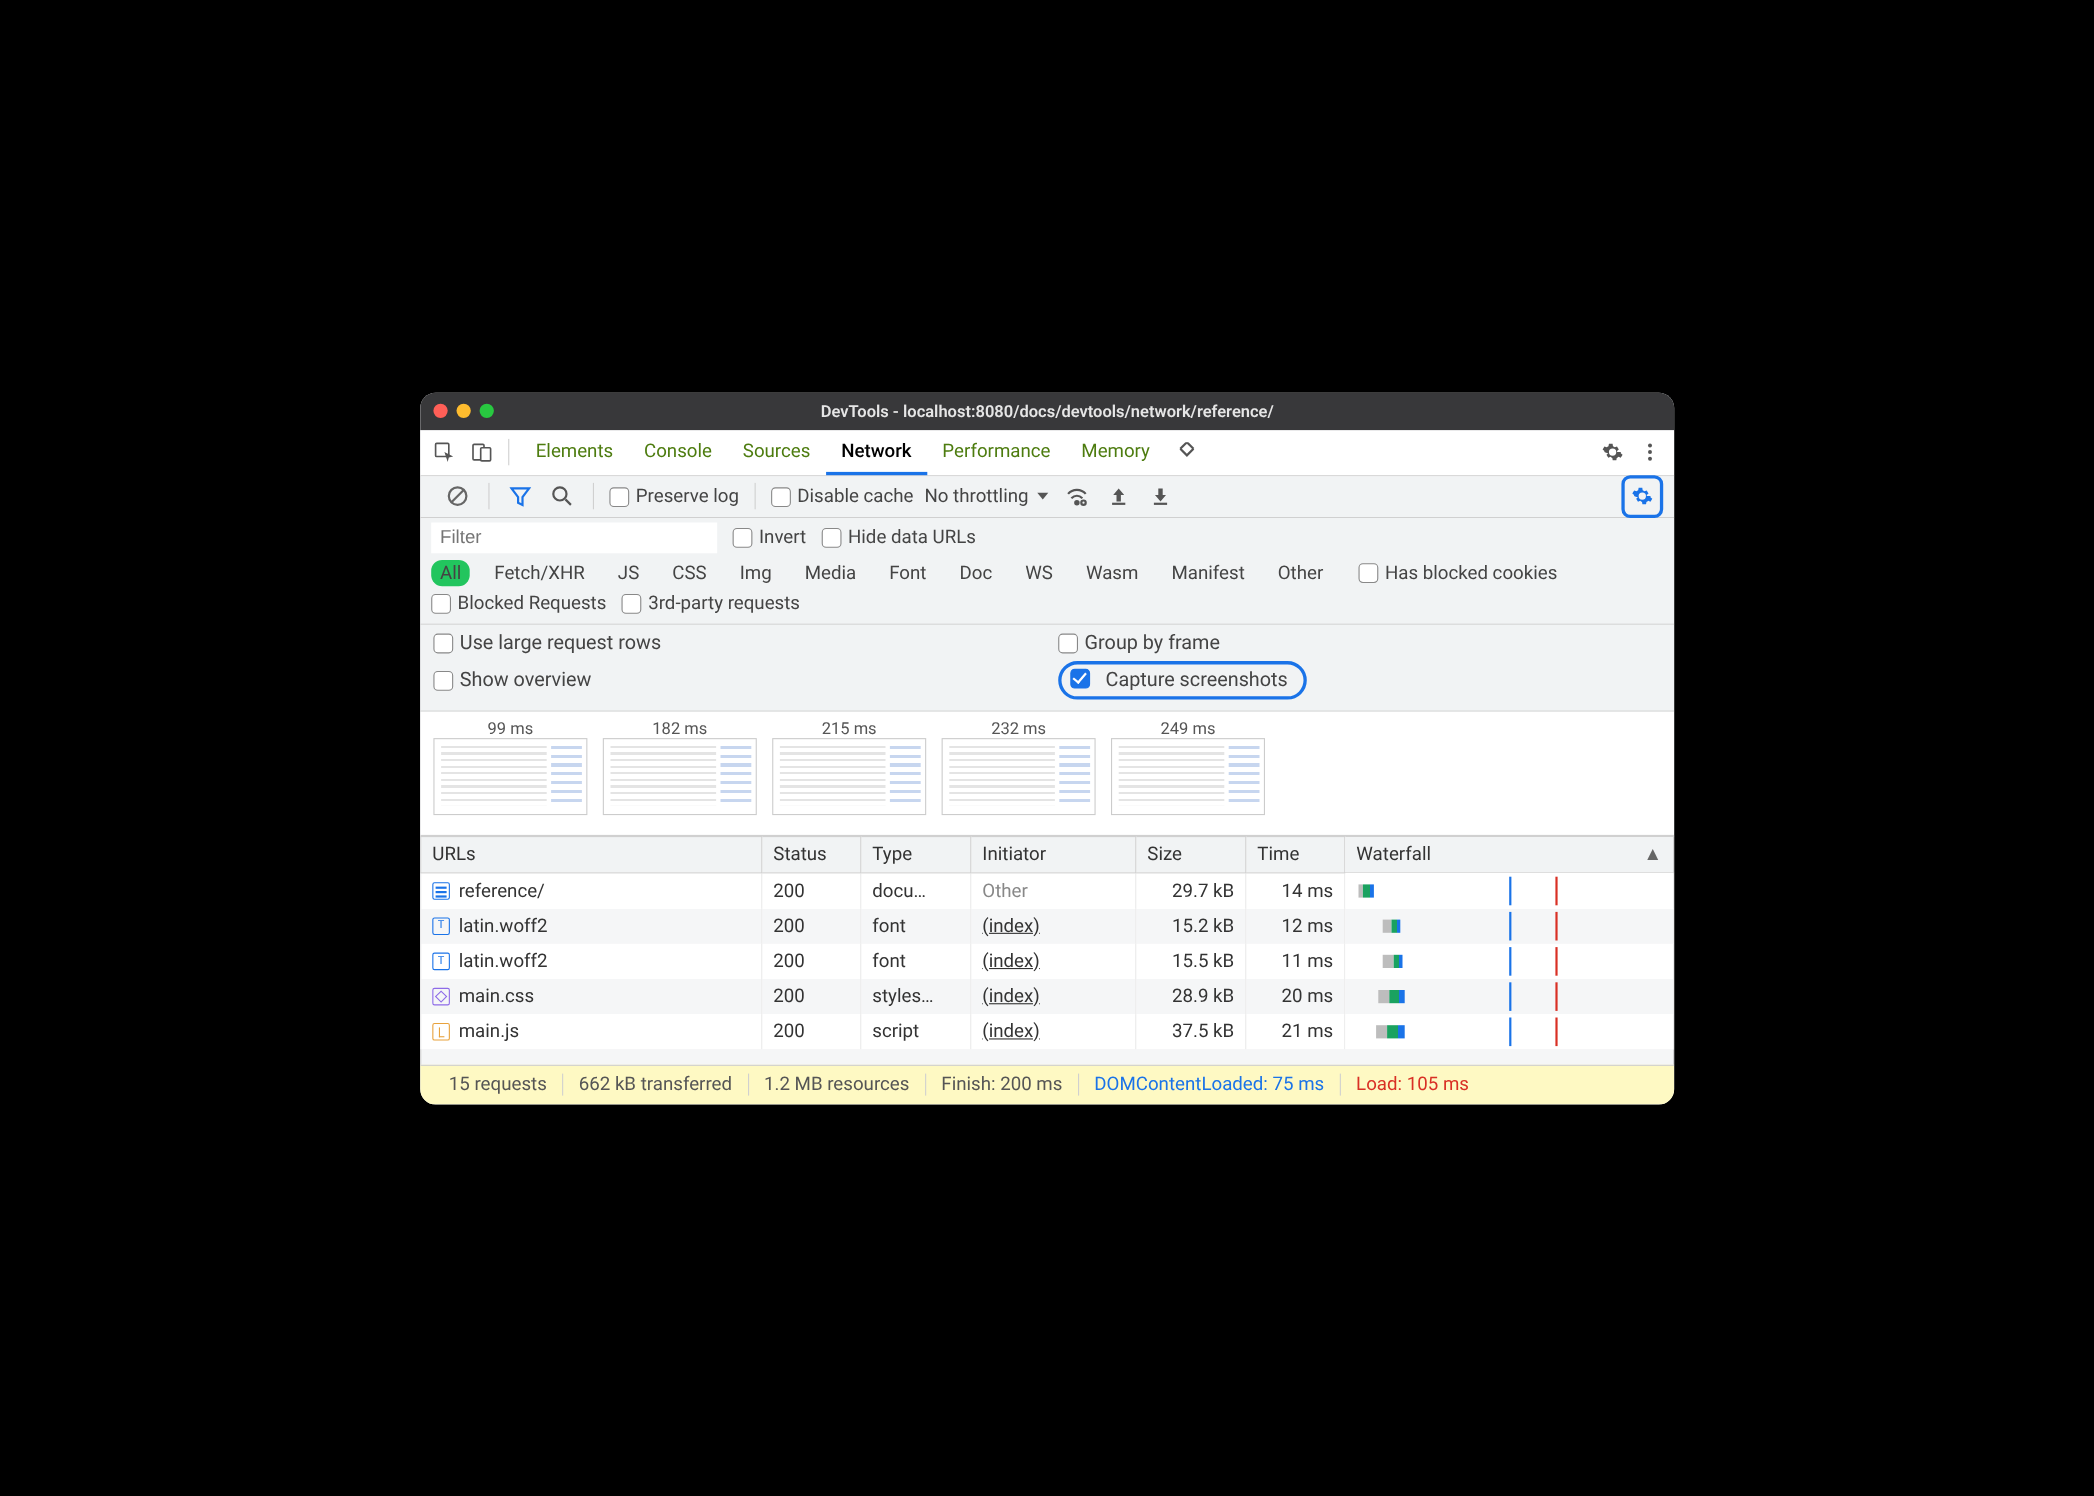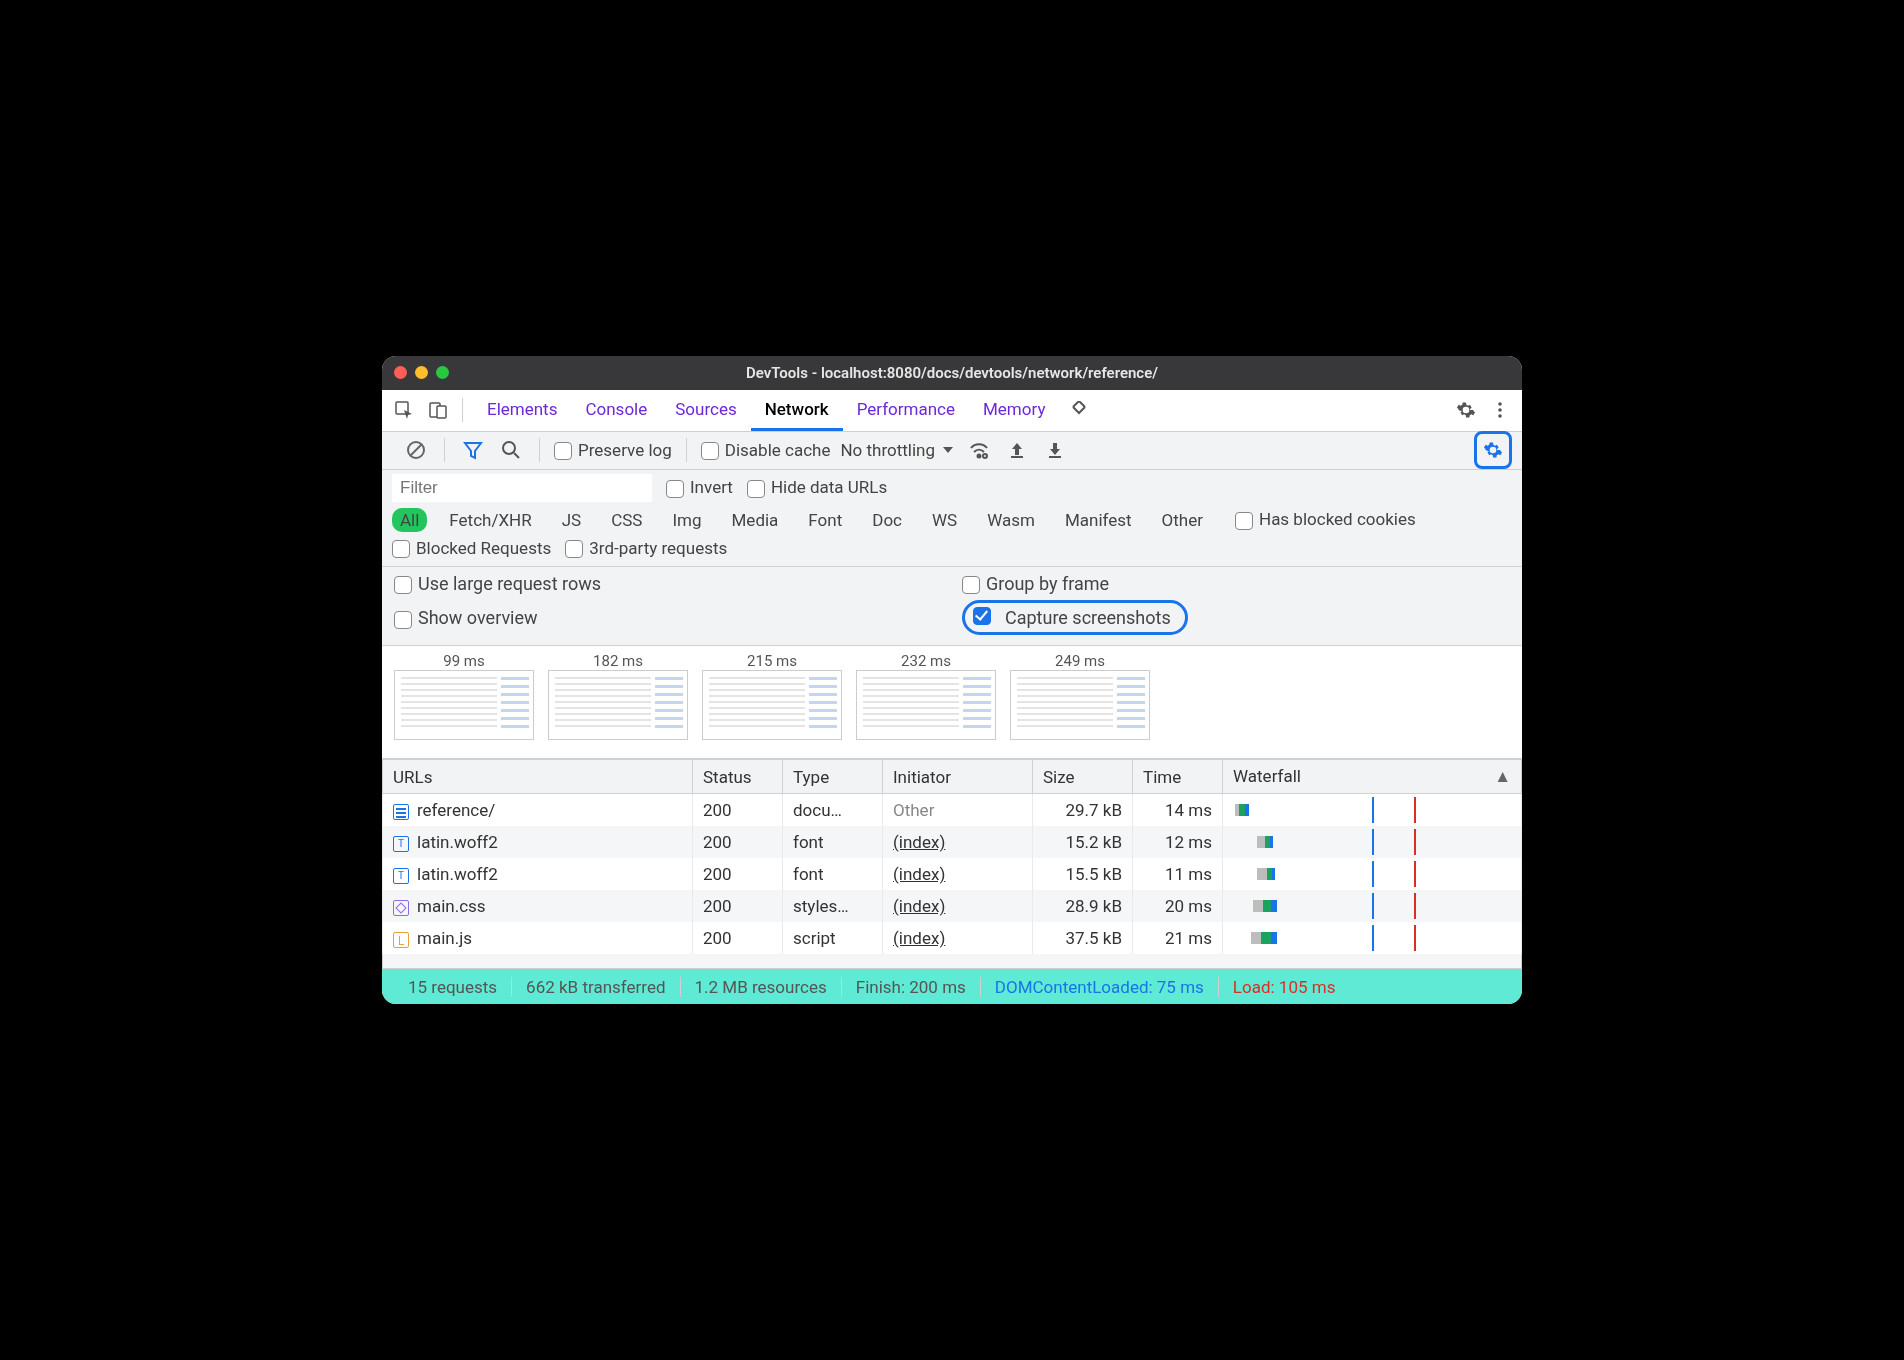--- a/index.html
+++ b/index.html
@@ -48,21 +48,21 @@
     border-bottom: 1px solid #d0d0d0;
     padding: 0 8px;
     gap: 6px;
   }
   .tab {
     padding: 0 14px;
     height: 100%;
     display: flex;
     align-items: center;
     font-size: 17px;
-    color: #6d28d9;
+    color: #4d7c0f;
     cursor: pointer;
     border-bottom: 3px solid transparent;
   }
   .tab.active { color: #000; border-bottom: 3px solid #1a73e8; font-weight: 500; }
   .icon-btn {
     width: 28px; height: 28px;
     display: inline-flex; align-items: center; justify-content: center;
     color: #555; cursor: pointer;
     border-radius: 4px;
   }
@@ -194,21 +194,21 @@
   .file-ico.js { border-color:#e8a23c; }
   .file-ico.js::after{content:"";position:absolute;left:5px;top:3px;width:4px;height:8px;border-left:1.5px solid #e8a23c;border-bottom:1.5px solid #e8a23c;}
   .wf-cell { position:relative; height:22px; }
   .wf-bar { position:absolute; height:12px; top:5px; }
   .initiator-link { text-decoration: underline; color:#333; cursor:pointer; }
   .sort-arrow { float:right; color:#666; }
   
   .statusbar {
     display:flex; align-items:center;
     height: 36px;
-    background:#5eead4;
+    background:#fef9c3;
     border-top:1px solid #d0d0d0;
     padding: 0 12px;
     font-size: 17px;
     color:#555;
     gap: 0;
   }
   .statusbar .seg { padding: 0 14px; border-right:1px solid #d0d0d0; }
   .statusbar .seg:last-child { border-right:none;text-align:right; }
   .dcl { color:#1a73e8; }
   .load { color:#d93025; }

